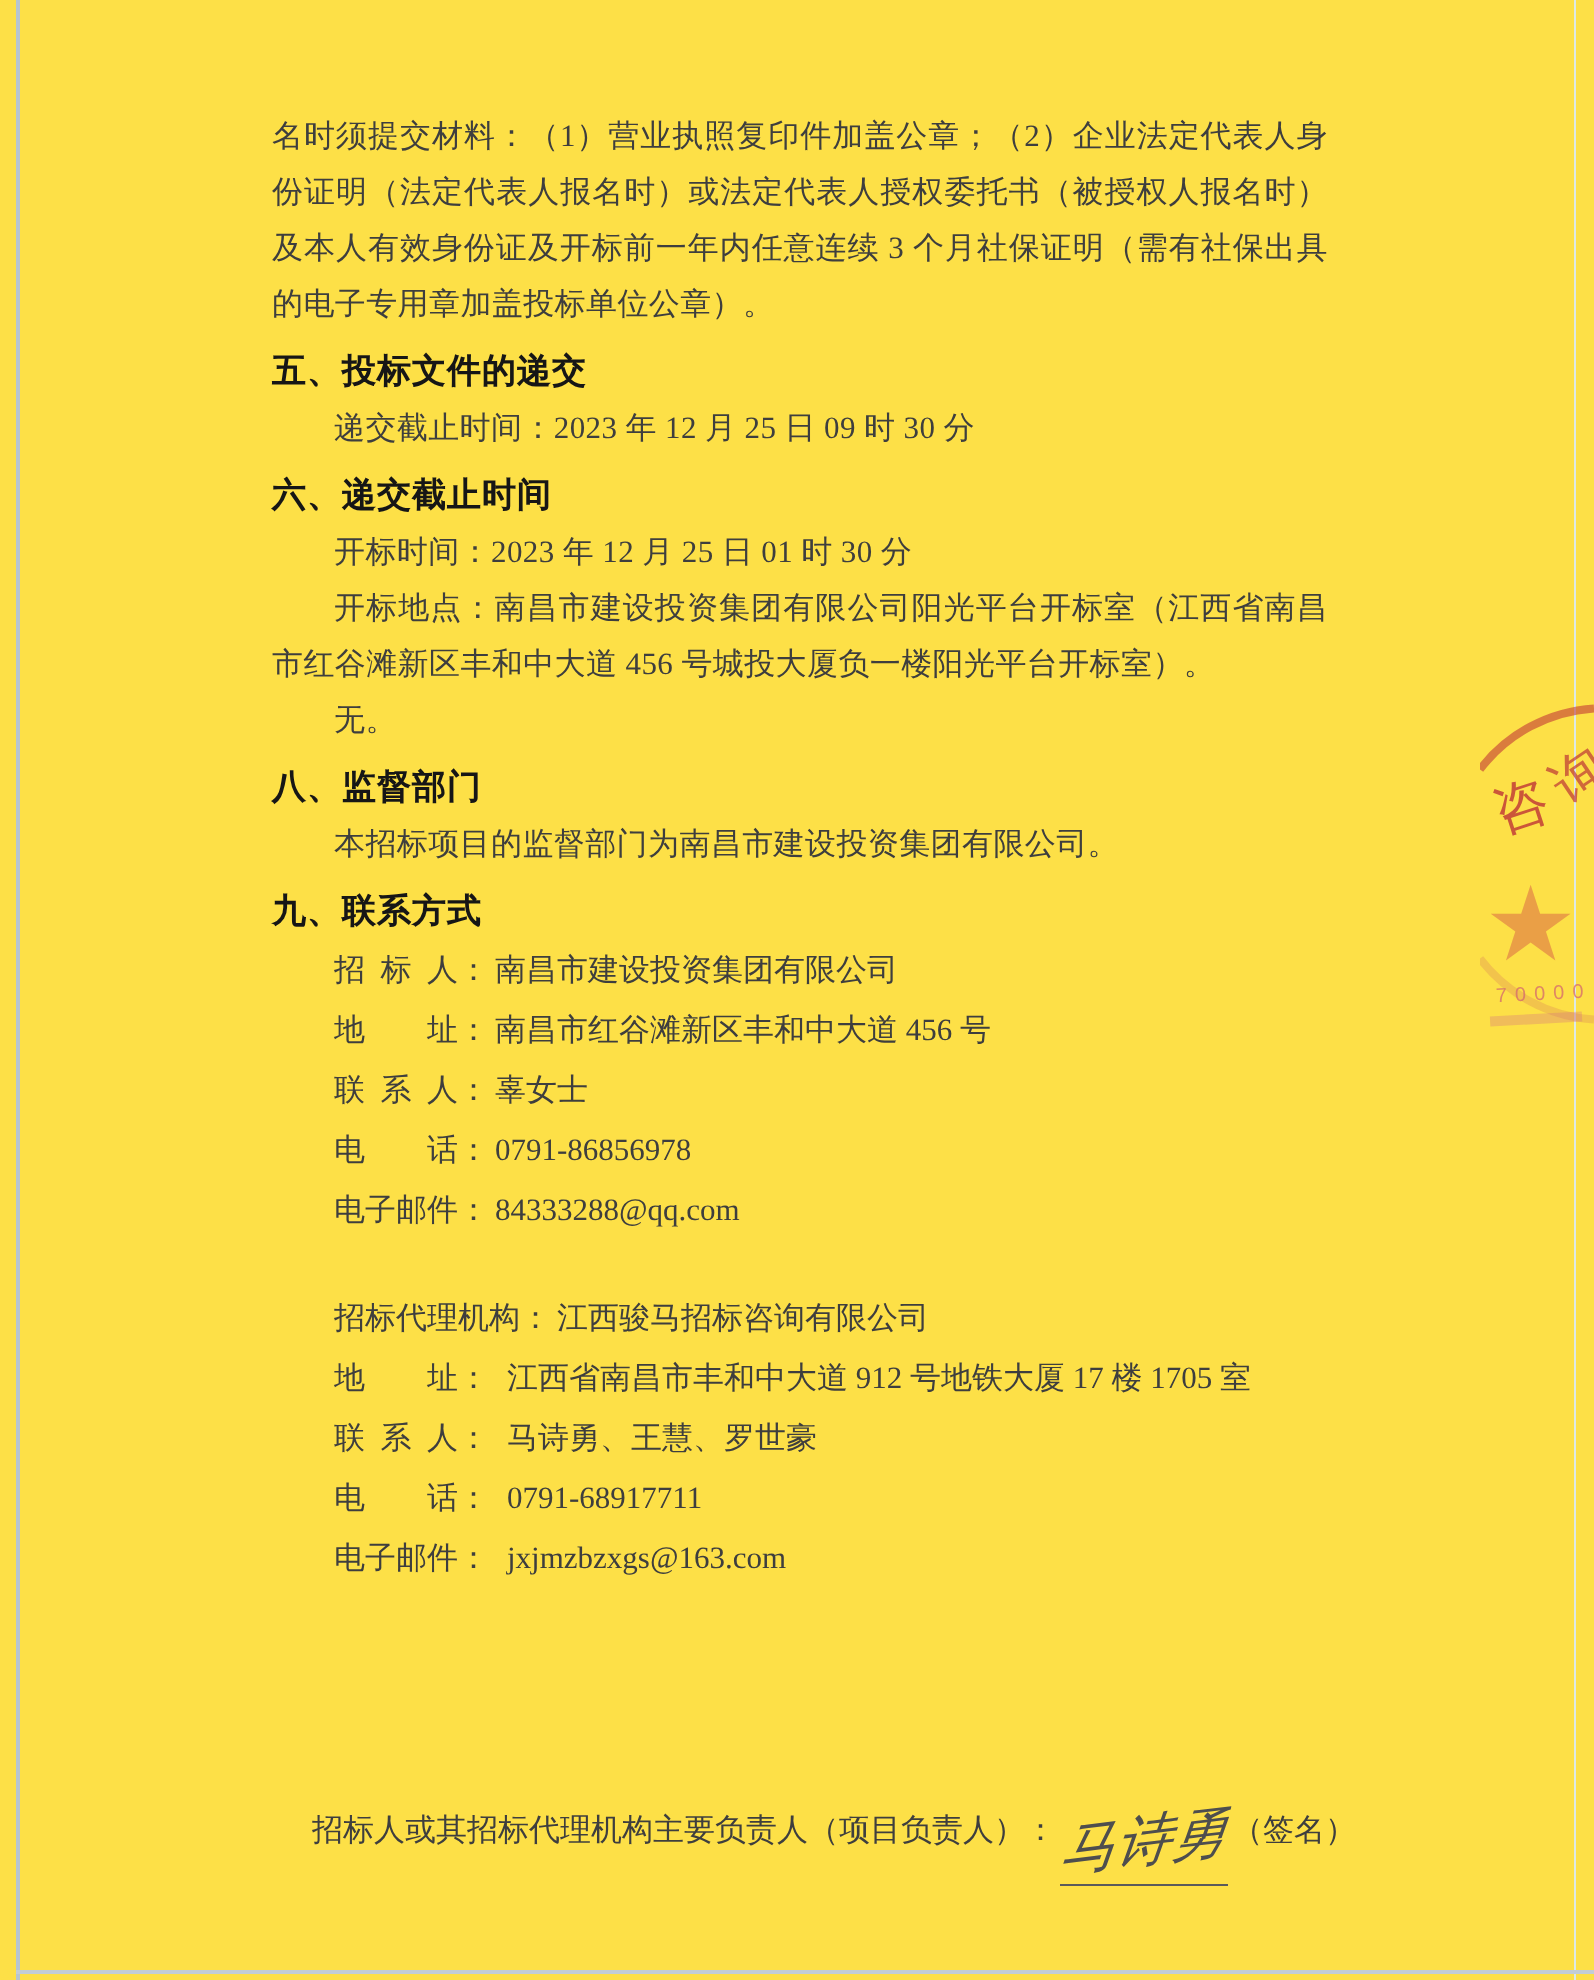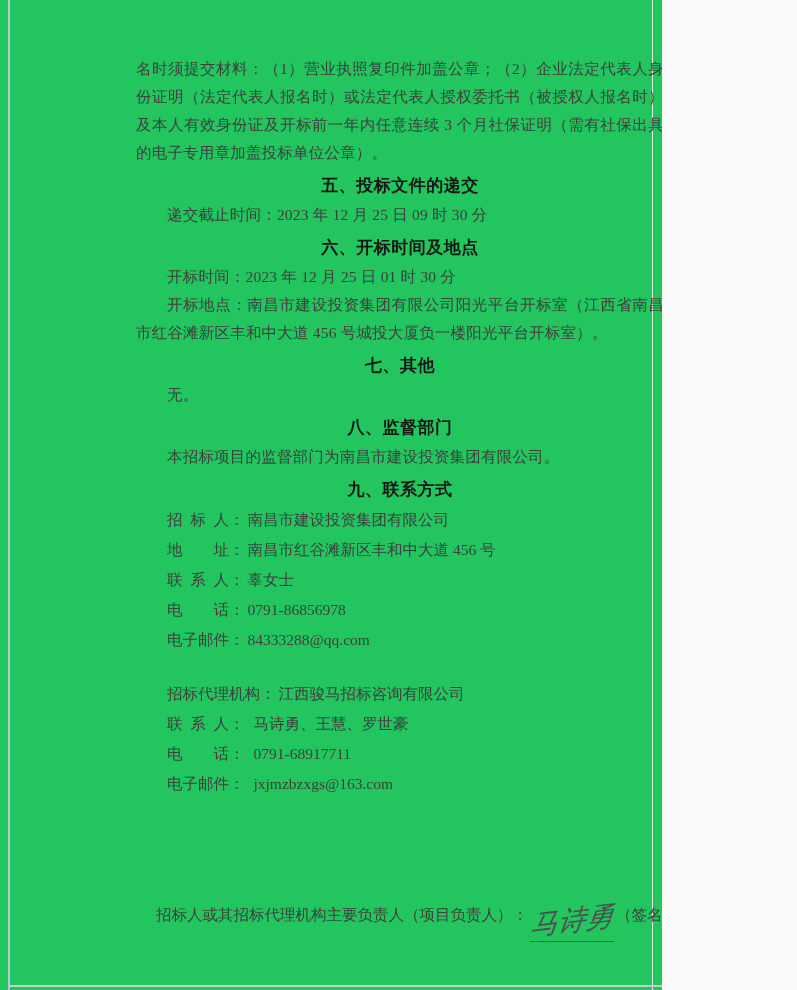--- a/index.html
+++ b/index.html
@@ -1,31 +1,31 @@
 <!DOCTYPE html>
 <html><head>
 <meta charset="utf-8">
 <style>
   html,body{margin:0;padding:0;}
   body{width:797px;height:990px;background:#fafafa;}
   .page{
-    position:relative;width:662px;height:990px;overflow:hidden;background:#22c55e;
+    position:relative;width:797px;height:990px;overflow:hidden;background:#fde047;
     font-family:"Liberation Serif","DejaVu Serif",serif;color:#3e3e3e;
   }
   .edge{position:absolute;}
   .edge-left{left:8px;top:0;bottom:0;width:2px;background:#b7c5cf;}
   .edge-right{right:9px;top:0;bottom:0;width:1.5px;background:#dde9e5;}
   .edge-bottom{left:8px;right:0;bottom:3px;height:2px;background:#c2cdd5;}
 
   .content{position:absolute;left:136px;top:55px;width:528px;font-size:15.5px;}
   p.body{margin:0;line-height:28px;text-align:justify;letter-spacing:.2px;}
   p.ind{text-indent:2em;}
   h2.sec{
     margin:8px 0 4px;line-height:22px;font-size:17px;font-weight:bold;color:#161616;
-    font-family:"Liberation Sans","DejaVu Sans",sans-serif;letter-spacing:.5px;text-align:center;
+    font-family:"Liberation Sans","DejaVu Sans",sans-serif;letter-spacing:.5px;
   }
 
   .contact-block{margin:0;}
   .agency{margin-top:24px;}
   .c-row{line-height:30px;padding-left:2em;white-space:nowrap;}
   .lbl{display:inline-block;width:4em;text-align:justify;text-align-last:justify;}
   .lbl.wide{width:auto;min-width:4em;}
   .val{margin-left:3px;}
   .agency .val{margin-left:9px;}
   .agency .c-row.first .val{margin-left:3px;}
@@ -54,25 +54,24 @@
   <div class="edge edge-right"></div>
   <div class="edge edge-bottom"></div>
 
   <div class="content">
 
     <p class="body">名时须提交材料：（1）营业执照复印件加盖公章；（2）企业法定代表人身份证明（法定代表人报名时）或法定代表人授权委托书（被授权人报名时）及本人有效身份证及开标前一年内任意连续 3 个月社保证明（需有社保出具的电子专用章加盖投标单位公章）。</p>
 
     <h2 class="sec">五、投标文件的递交</h2>
     <p class="body ind">递交截止时间：2023 年 12 月 25 日  09 时 30 分</p>
 
-    <h2 class="sec">六、开标时间及地点</h2>
+    <h2 class="sec">六、递交截止时间</h2>
     <p class="body ind">开标时间：2023 年 12 月 25 日  01 时 30 分</p>
     <p class="body ind">开标地点：南昌市建设投资集团有限公司阳光平台开标室（江西省南昌市红谷滩新区丰和中大道 456 号城投大厦负一楼阳光平台开标室）。</p>
 
-    <h2 class="sec">七、其他</h2>
     <p class="body ind">无。</p>
 
     <h2 class="sec">八、监督部门</h2>
     <p class="body ind">本招标项目的监督部门为南昌市建设投资集团有限公司。</p>
 
     <h2 class="sec">九、联系方式</h2>
 
     <div class="contact-block">
       <div class="c-row">
         <span class="lbl">招标人</span><span>：</span><span class="val">南昌市建设投资集团有限公司</span>
@@ -87,20 +86,23 @@
         <span class="lbl">电话</span><span>：</span><span class="val">0791-86856978</span>
       </div>
       <div class="c-row">
         <span class="lbl">电子邮件</span><span>：</span><span class="val">84333288@qq.com</span>
       </div>
     </div>
 
     <div class="contact-block agency">
       <div class="c-row first">
         <span class="lbl wide">招标代理机构</span><span>：</span><span class="val">江西骏马招标咨询有限公司</span>
+      </div>
+      <div class="c-row">
+        <span class="lbl">地址</span><span>：</span><span class="val">江西省南昌市丰和中大道 912 号地铁大厦 17 楼 1705 室</span>
       </div>
       <div class="c-row">
         <span class="lbl">联系人</span><span>：</span><span class="val">马诗勇、王慧、罗世豪</span>
       </div>
       <div class="c-row">
         <span class="lbl">电话</span><span>：</span><span class="val">0791-68917711</span>
       </div>
       <div class="c-row">
         <span class="lbl">电子邮件</span><span>：</span><span class="val">jxjmzbzxgs@163.com</span>
       </div>

